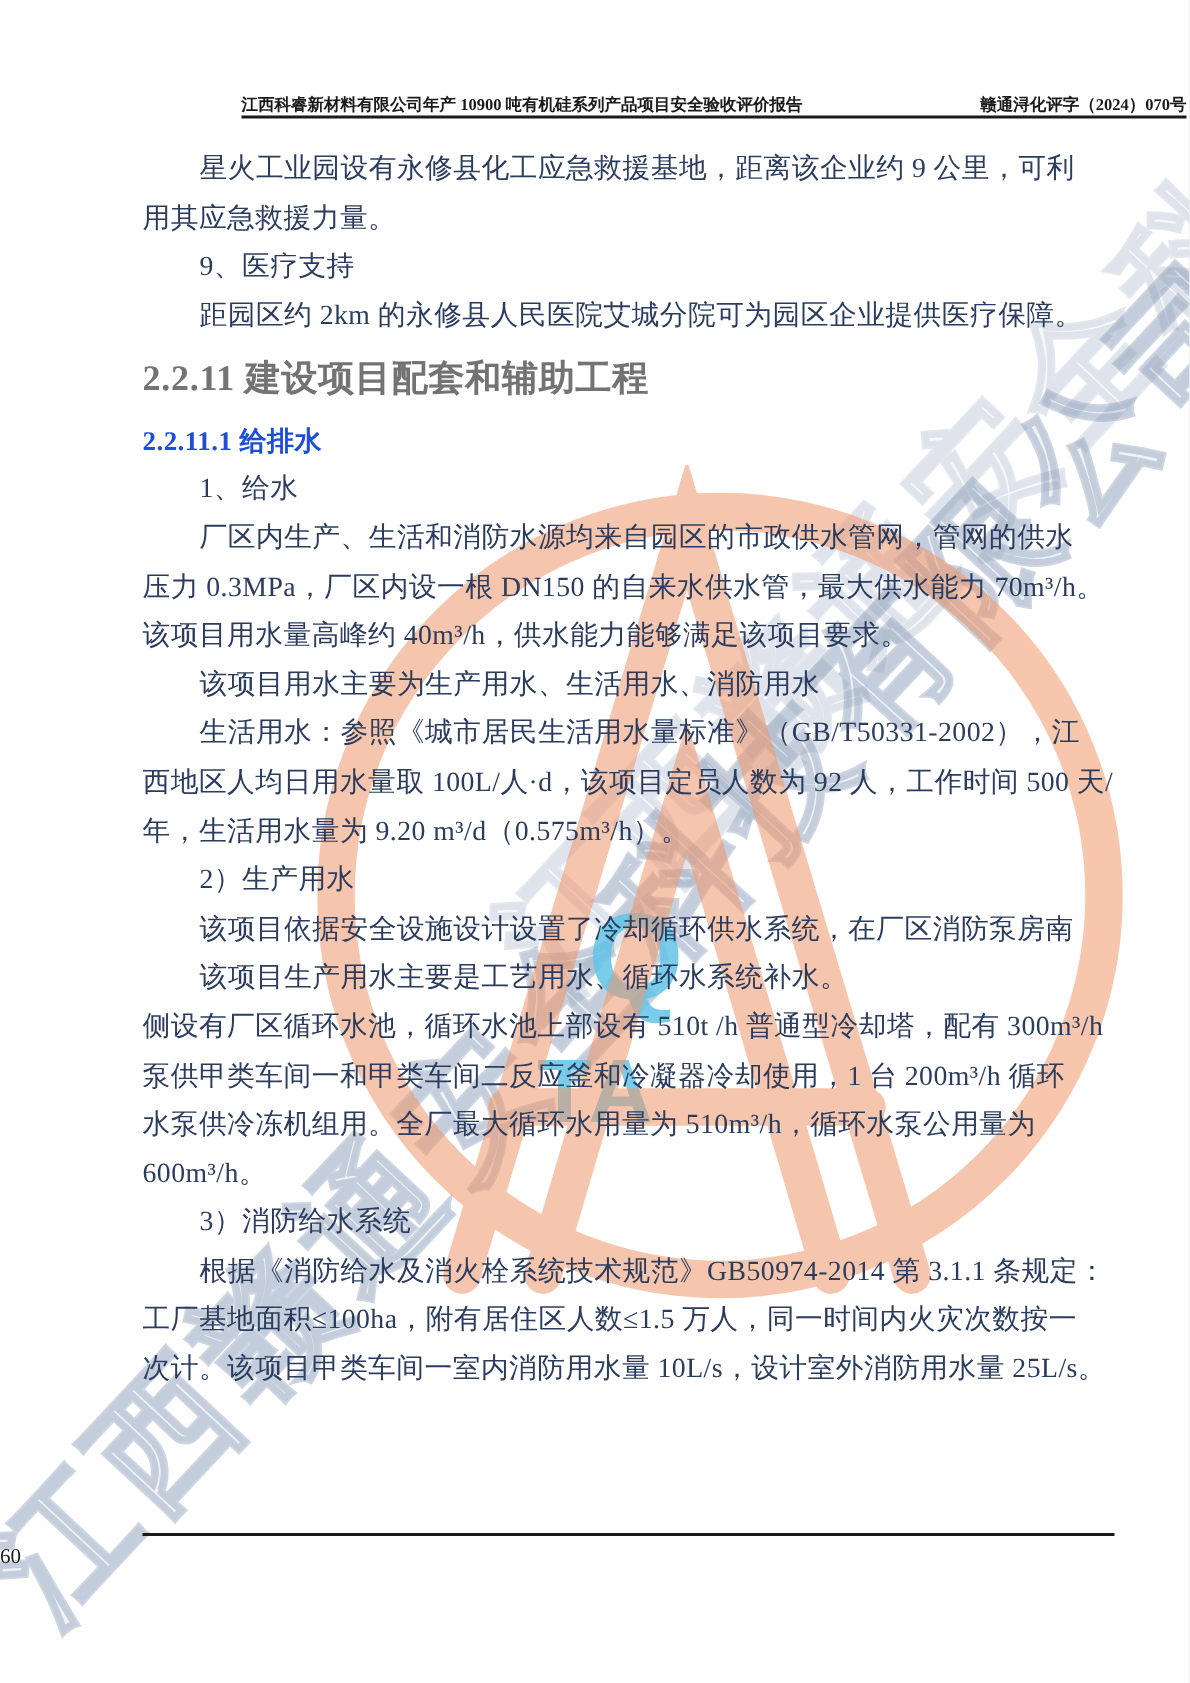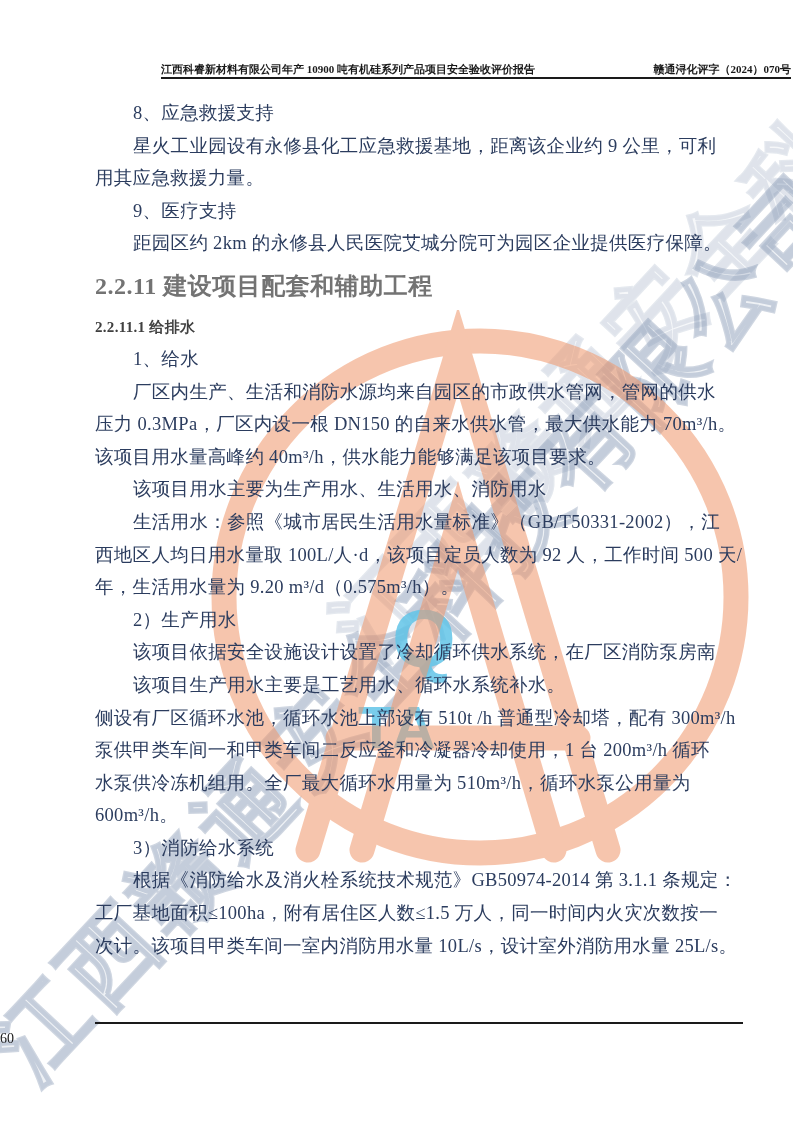--- a/index.html
+++ b/index.html
@@ -54,21 +54,21 @@
     height:32.6px;line-height:32.6px;
     font-size:18.5px;letter-spacing:.3px;white-space:nowrap;
   }
   .bl.ind{padding-left:38px;}
   .bl.h1{
     height:50px;line-height:52px;
     font-size:24px;font-weight:bold;color:#737373;letter-spacing:.5px;
   }
   .bl.h2{
     height:33px;line-height:34px;
-    font-size:15px;font-weight:bold;color:#404040;
+    font-size:18px;font-weight:bold;color:#1d4ed8;
   }
   
   .footer-rule{
     position:absolute;left:95px;top:1022px;width:648px;height:0;
     border-top:2px solid #1a1a1a;
   }
   .footer-page{
     position:absolute;left:0;top:1031px;width:711px;
     text-align:left;font-size:14px;color:#1a1a1a;
   }
@@ -90,21 +90,20 @@
       <path d="M148,428 L388,428" stroke-width="25" stroke-linecap="round" stroke="#F0976B"></path>
     </svg>
   </div>
 
   <div class="header">
     <span>江西科睿新材料有限公司年产 10900 吨有机硅系列产品项目安全验收评价报告</span>
     <span>赣通浔化评字（2024）070号</span>
   </div>
 
   <div class="body">
-    <div class="bl ind">8、应急救援支持</div>
     <div class="bl ind">星火工业园设有永修县化工应急救援基地，距离该企业约 9 公里，可利</div>
     <div class="bl">用其应急救援力量。</div>
     <div class="bl ind">9、医疗支持</div>
     <div class="bl ind">距园区约 2km 的永修县人民医院艾城分院可为园区企业提供医疗保障。</div>
     <div class="bl h1">2.2.11 建设项目配套和辅助工程</div>
     <div class="bl h2">2.2.11.1 给排水</div>
     <div class="bl ind">1、给水</div>
     <div class="bl ind">厂区内生产、生活和消防水源均来自园区的市政供水管网，管网的供水</div>
     <div class="bl">压力 0.3MPa，厂区内设一根 DN150 的自来水供水管，最大供水能力 70m³/h。</div>
     <div class="bl">该项目用水量高峰约 40m³/h，供水能力能够满足该项目要求。</div>

